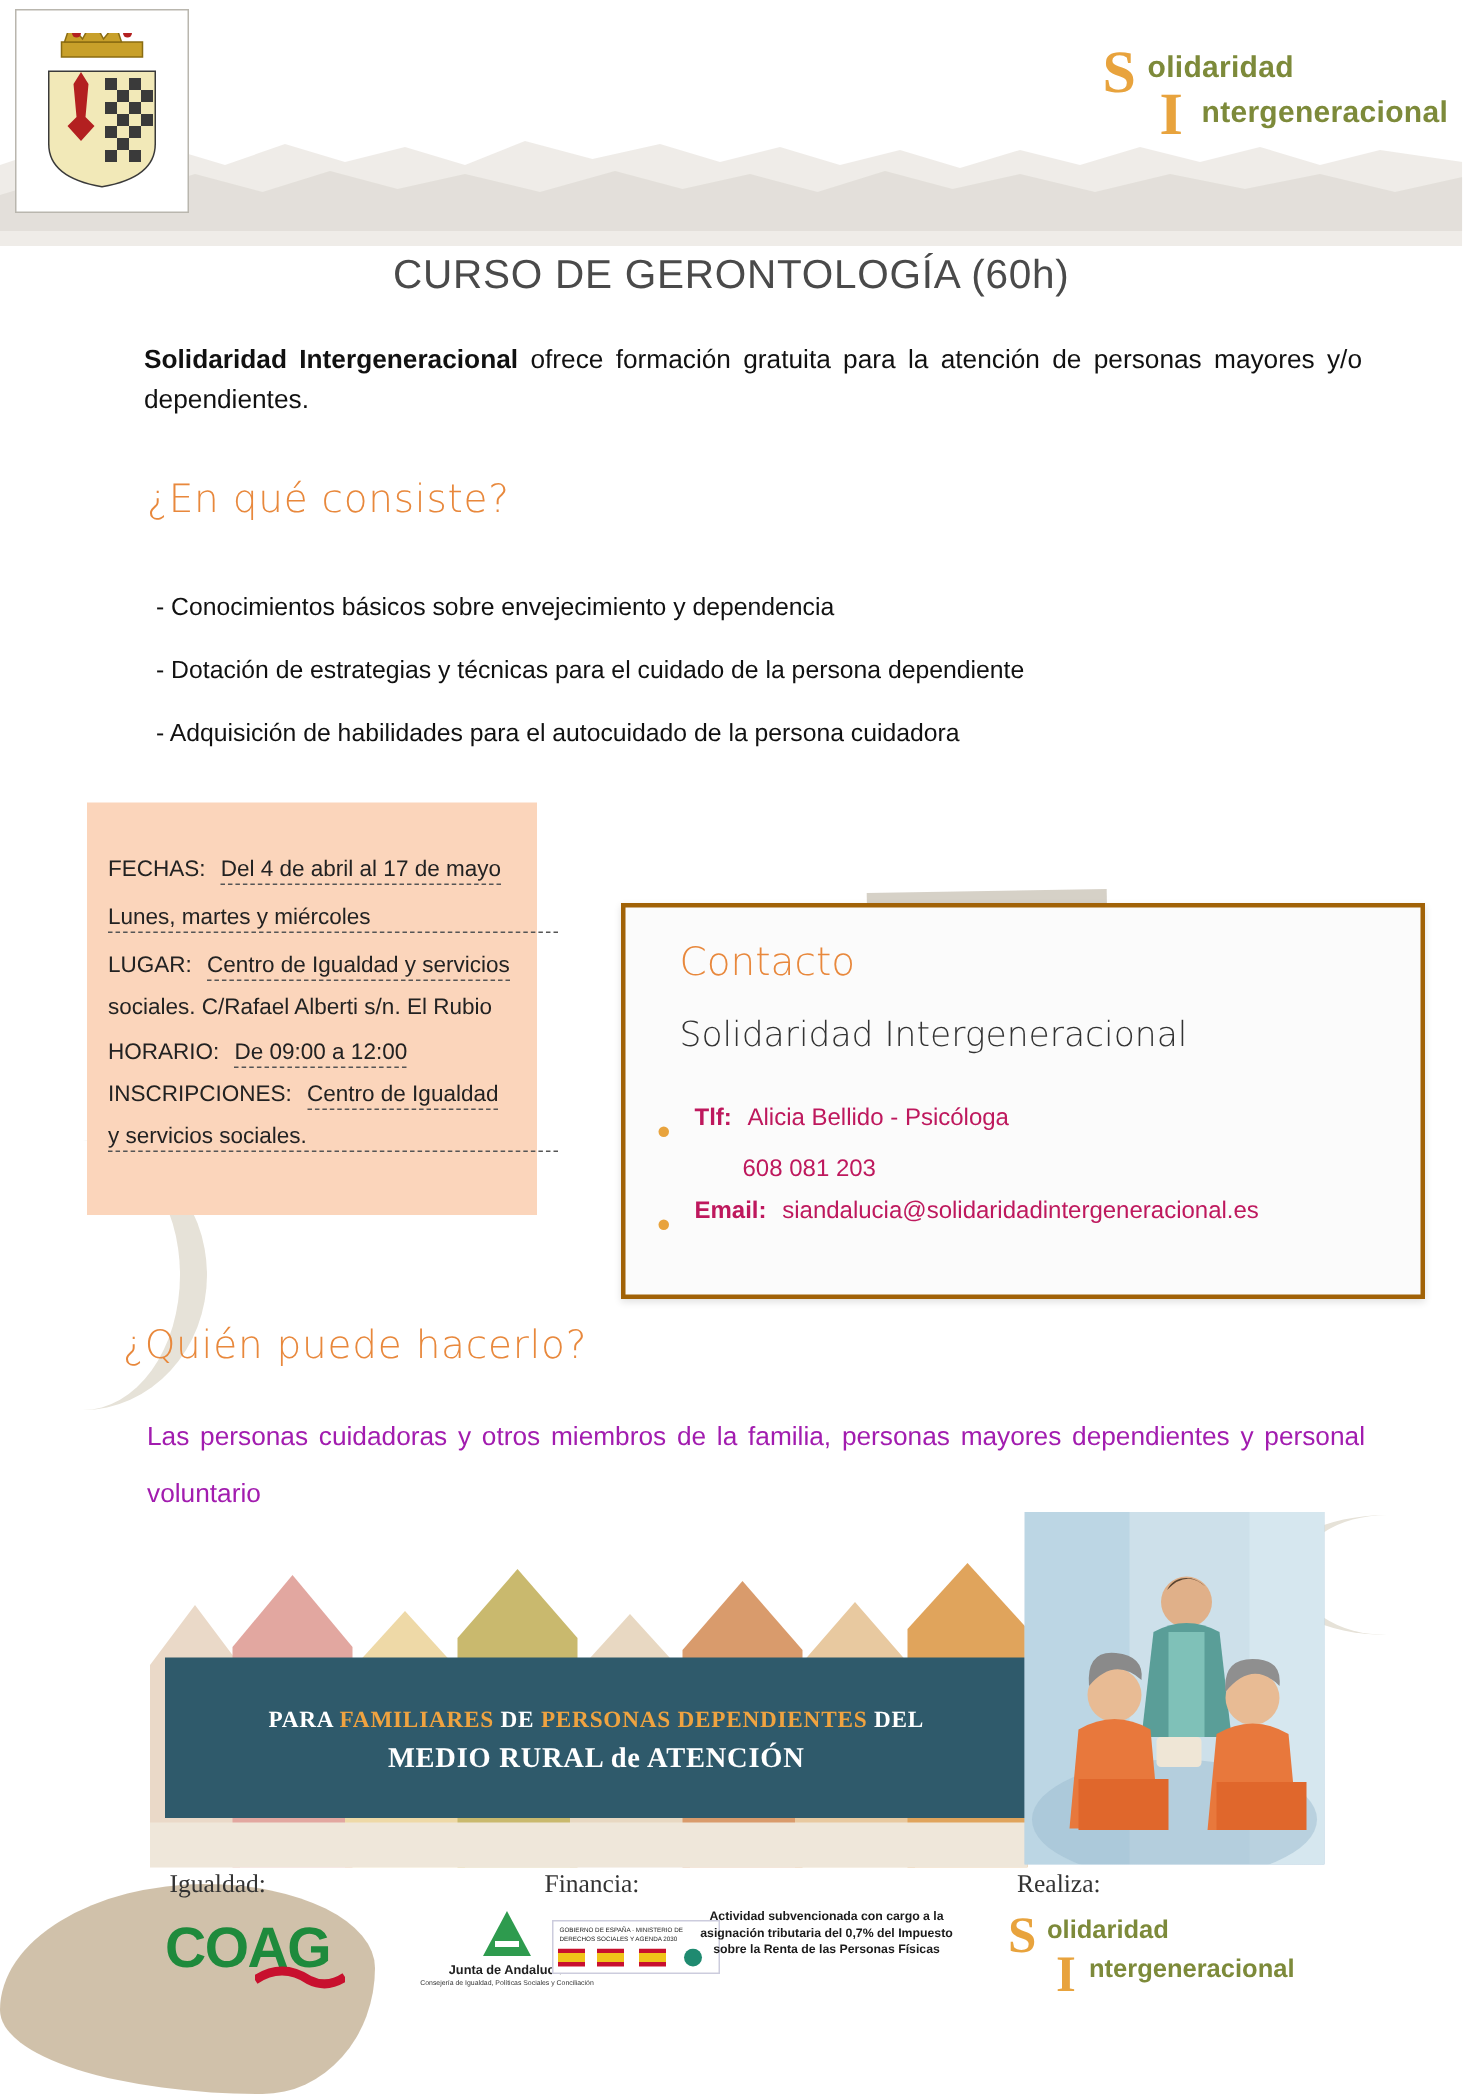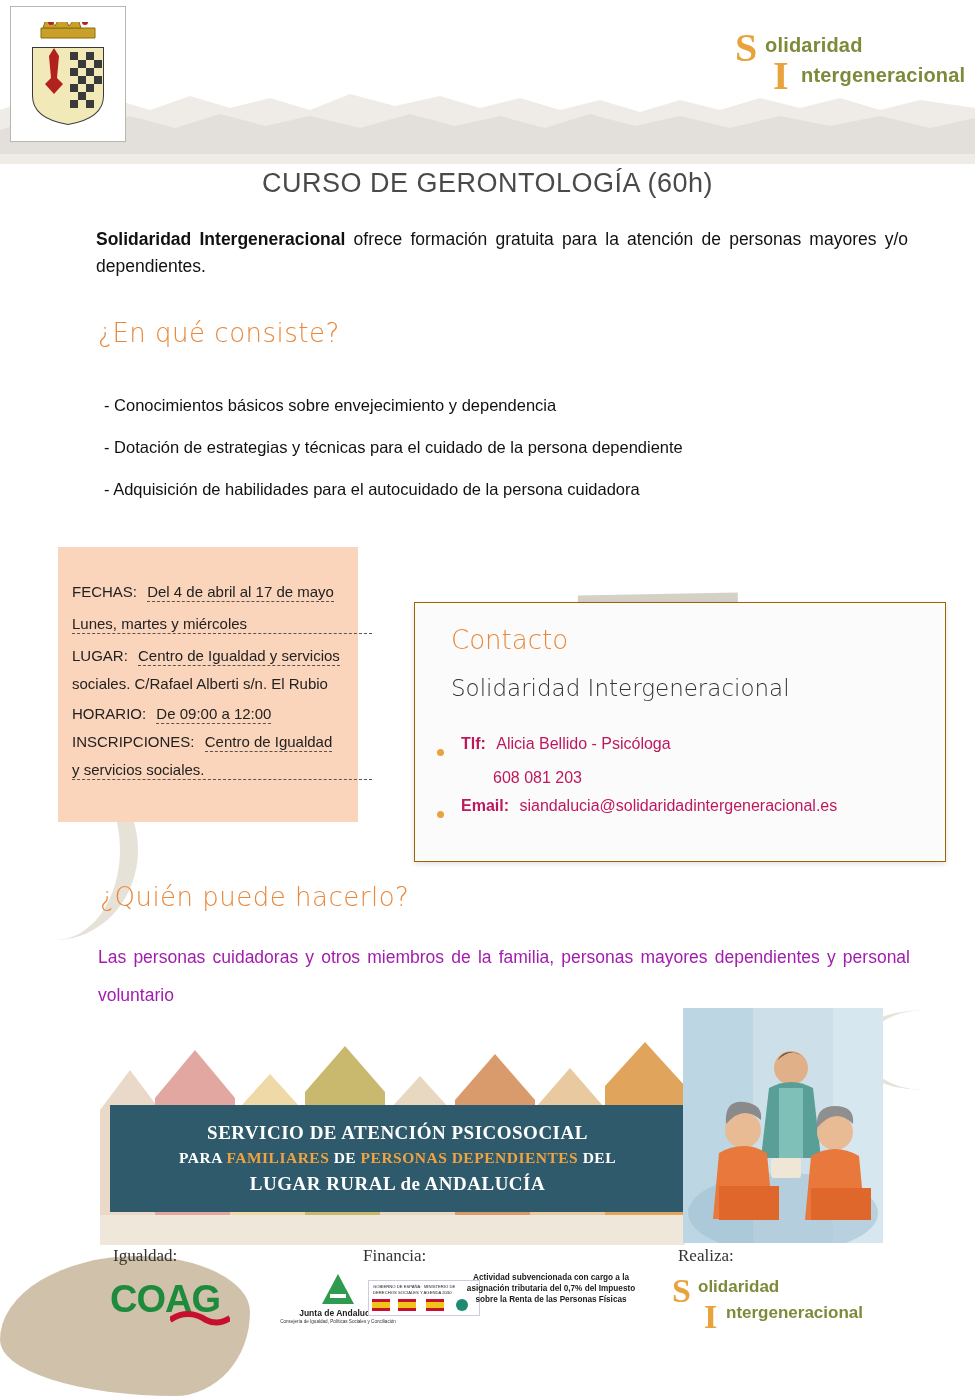--- a/index.html
+++ b/index.html
@@ -53,43 +53,42 @@
   .intro{
     position:absolute;left:96px;top:226px;width:812px;
     font-size:17.5px;line-height:27px;text-align:justify;color:#111;
   }
   .intro b{font-weight:bold;}
   .sec-h{
     position:absolute;font-size:26px;color:#E8883C;letter-spacing:.5px;
     font-family:"DejaVu Sans", sans-serif;font-weight:300;
   }
   #h-consiste{left:98px;top:318px;}
-  #h-quien{left:100px;top:882px;}
+  #h-quien{left:82px;top:882px;}
   .bullets{position:absolute;left:104px;top:396px;width:800px;}
   .bullets div{font-size:16.5px;color:#111;margin-bottom:23px;}
   .quien-text{
     position:absolute;left:98px;top:938px;width:812px;
     font-size:17.5px;line-height:38px;color:#a21caf;text-align:justify;
   }
 
   
   .infobox{
     position:absolute;left:58px;top:535px;width:300px;height:275px;
     background:#FBD5BB;
-    margin-top:12px;
   }
   .infobox .line{
     position:absolute;left:14px;font-size:15px;color:#222;white-space:nowrap;
   }
   .u{border-bottom:1px dashed #555;padding-bottom:1px;}
 
   
   .card{
     position:absolute;left:414px;top:602px;width:530px;height:258px;
-    background:#fbfbfb;border:1px solid #a16207;
+    background:#fbfbfb;border:3px solid #a16207;
     box-shadow:0 2px 5px rgba(0,0,0,.12);
     text-decoration:underline;
   }
   .tape{
     position:absolute;left:578px;top:594px;width:160px;height:24px;
     background:#cfc9bd;opacity:.85;transform:rotate(-1deg);
   }
   .card h3{
     position:absolute;left:36px;top:22px;margin:0;
     font-size:26px;color:#E8883C;font-weight:300;
@@ -269,25 +268,24 @@
     <polygon points="55,58 95,10 135,58 135,205 55,205" fill="#E2A7A0"></polygon>
     <polygon points="130,78 170,34 210,78 210,205 130,205" fill="#EED9A7"></polygon>
     <polygon points="205,52 245,6 285,52 285,205 205,205" fill="#C9B96E"></polygon>
     <polygon points="280,80 320,36 360,80 360,205 280,205" fill="#E8D8C2"></polygon>
     <polygon points="355,60 395,14 435,60 435,205 355,205" fill="#D99B6C"></polygon>
     <polygon points="430,74 470,28 510,74 510,205 430,205" fill="#E8C9A0"></polygon>
     <polygon points="505,46 545,2 585,46 585,205 505,205" fill="#E0A45C"></polygon>
     <rect x="0" y="175" width="585" height="30" fill="#EFE7DA"></rect>
   </svg>
   <div class="bannerbar">
-    <div class="bl1">SERVICIO DE ATENCIÓN PSICOSOCIAL</div>
     <div class="bl2">
       <span>PARA </span><span class="or">FAMILIARES</span><span> DE </span><span class="or">PERSONAS DEPENDIENTES</span><span> DEL</span>
     </div>
-    <div class="bl3">LUGAR RURAL de ANDALUCÍA</div>
+    <div class="bl3">MEDIO RURAL de ATENCIÓN</div>
   </div>
   <div class="photo">
     <svg viewBox="0 0 200 235" width="200" height="235">
       <rect width="200" height="235" fill="#cde0ea"></rect>
       <rect x="0" y="0" width="70" height="235" fill="#bcd6e4"></rect>
       <rect x="150" y="0" width="50" height="235" fill="#d6e7ef"></rect>
       <ellipse cx="100" cy="205" rx="95" ry="40" fill="#9bbcd0" opacity=".5"></ellipse>
 
       <circle cx="108" cy="60" r="17" fill="#e0b089"></circle>
       <path d="M95 52 q13 -14 26 -2 q-6 -6 -13 -6 q-9 0 -13 8z" fill="#5a4430"></path>

